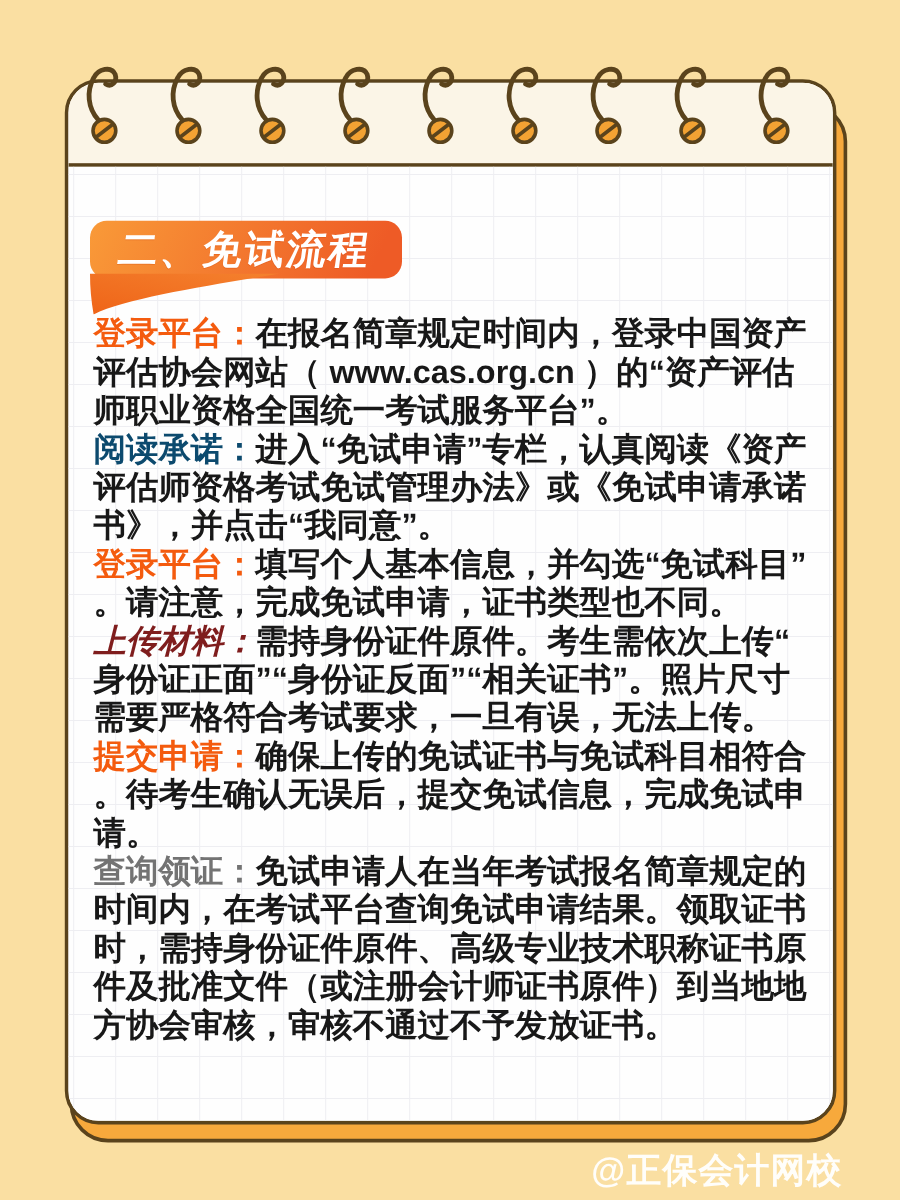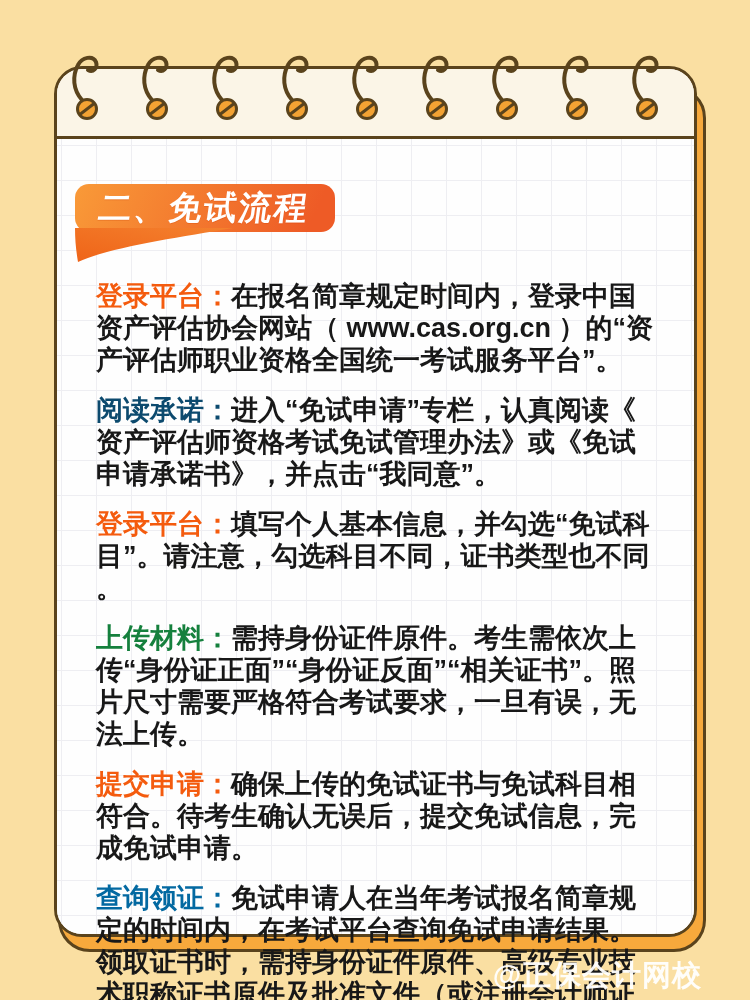--- a/index.html
+++ b/index.html
@@ -55,21 +55,21 @@
     white-space:nowrap; text-shadow:0 1px 0 rgba(200,60,0,.25);
   }
   .badge-tail{ position:absolute; left:0; top:44px; width:160px; height:34px; }
 
   
   .content{
     position:absolute; left:78px; top:262px; width:598px;
     font-size:27px; line-height:32px; font-weight:700;
     color:#181818; letter-spacing:0;
   }
-  .content p{ margin:18px; line-break:anywhere; overflow-wrap:anywhere; }
+  .content p{ margin:0; line-break:anywhere; overflow-wrap:anywhere; }
   .step-label{ color:#F45B0E; }
 
   
   .watermark{
     position:absolute; right:48px; top:956px;
     color:rgba(255,255,255,.95); font-size:29px; font-weight:700;
     letter-spacing:1px; white-space:nowrap;
   }
 </style>
 </head>
@@ -141,21 +141,21 @@
         </linearGradient>
       </defs>
       <path d="M0 0 L158 0 C 100 10, 32 20, 3 34 C 1 22, 0 12, 0 0 Z" fill="url(#tailgrad)"></path>
     </svg>
     <span class="badge-text">二、免试流程</span>
   </div>
 
   <div class="content">
     <p><span class="step-label" style="color: rgb(244, 91, 14);">登录平台：</span><span>在报名简章规定时间内，登录中国资产评估协会网站（ www.cas.org.cn ）的“资产评估师职业资格全国统一考试服务平台”。</span></p>
     <p><span class="step-label" style="color: #0c4a6e;">阅读承诺：</span><span>进入“免试申请”专栏，认真阅读《资产评估师资格考试免试管理办法》或《免试申请承诺书》，并点击“我同意”。</span></p>
-    <p><span class="step-label" style="color: rgb(244, 91, 14);">登录平台：</span><span>填写个人基本信息，并勾选“免试科目”。请注意，勾选科目不同，证书类型也不同。</span></p>
-    <p><span class="step-label" style="color: #15803d;">上传材料：</span><span>需持身份证件原件。考生需依次上传“身份证正面”“身份证反面”“相关证书”。照片尺寸需要严格符合考试要求，一旦有误，无法上传。</span></p>
+    <p><span class="step-label" style="color: rgb(244, 91, 14);">登录平台：</span><span>填写个人基本信息，并勾选“免试科目”。请注意，完成免试申请，证书类型也不同。</span></p>
+    <p><span class="step-label" style="color: #7f1d1d; font-style: italic;">上传材料：</span><span>需持身份证件原件。考生需依次上传“身份证正面”“身份证反面”“相关证书”。照片尺寸需要严格符合考试要求，一旦有误，无法上传。</span></p>
     <p><span class="step-label" style="color: rgb(244, 91, 14);">提交申请：</span><span>确保上传的免试证书与免试科目相符合。待考生确认无误后，提交免试信息，完成免试申请。</span></p>
-    <p><span class="step-label" style="color: #0369a1;">查询领证：</span><span>免试申请人在当年考试报名简章规定的时间内，在考试平台查询免试申请结果。领取证书时，需持身份证件原件、高级专业技术职称证书原件及批准文件（或注册会计师证书原件）到当地地方协会审核，审核不通过不予发放证书。</span></p>
+    <p><span class="step-label" style="color: #737373;">查询领证：</span><span>免试申请人在当年考试报名简章规定的时间内，在考试平台查询免试申请结果。领取证书时，需持身份证件原件、高级专业技术职称证书原件及批准文件（或注册会计师证书原件）到当地地方协会审核，审核不通过不予发放证书。</span></p>
   </div>
 
   <div class="watermark">@正保会计网校</div>
 
 </div>
 
 </body></html>

